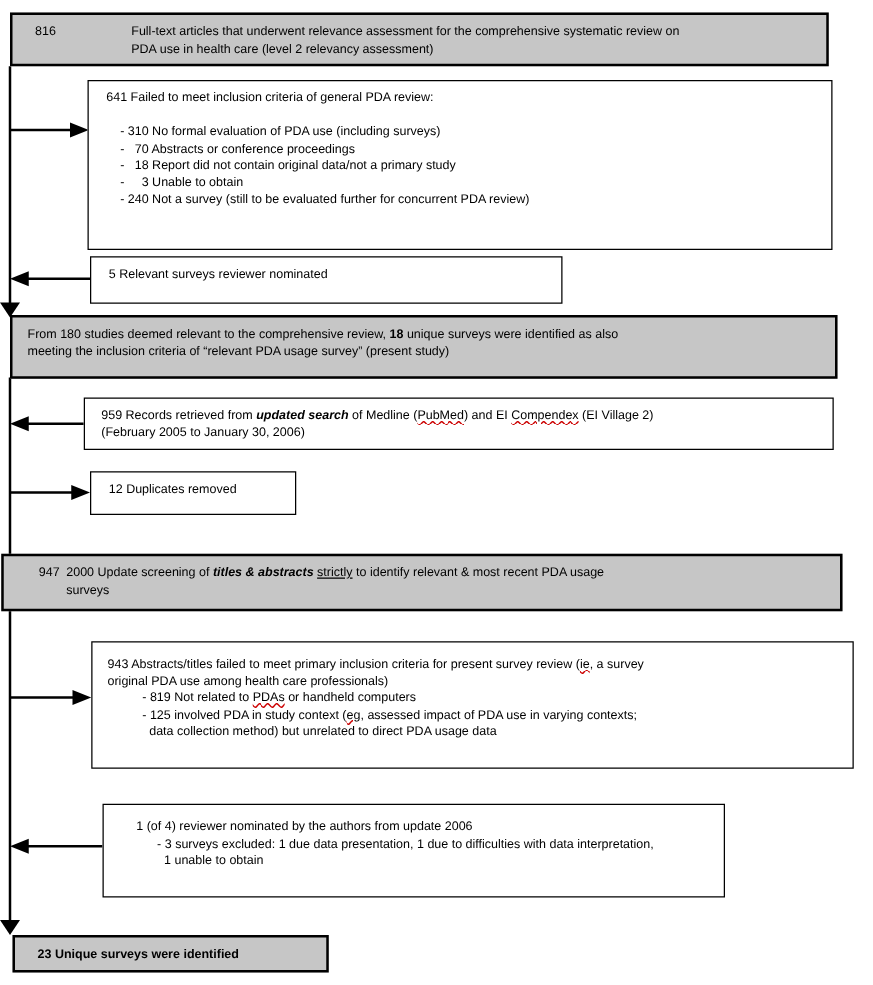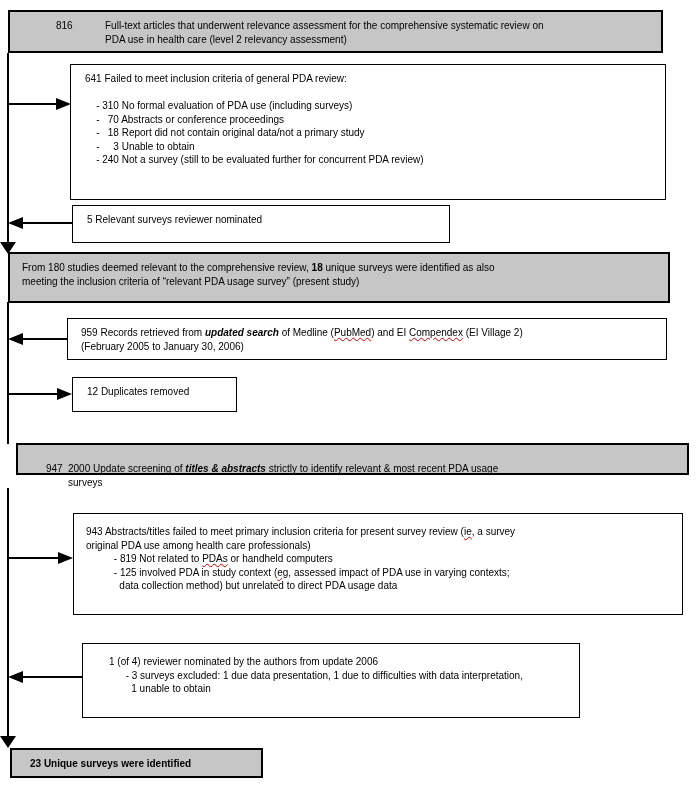--- a/index.html
+++ b/index.html
@@ -22,21 +22,21 @@
     background:#fff;border:1px solid var(--ink);
     padding:7px 12px 0 12px;
   }
   .box.gray{background:var(--gray-fill);border-width:2px;}
   .ln{white-space:pre-wrap;}
   .s-b{font-weight:bold;}
   .s-bi{font-weight:bold;font-style:italic;margin-top:33px;}
   .s-u{text-decoration:underline;}
   .s-sq{text-decoration-line:underline;text-decoration-style:wavy;text-decoration-color:var(--squiggle);text-decoration-thickness:1px;text-underline-offset:1px;}
   .numrow{display:flex;padding:0;}
-  .numcol{flex:0 0 95px;padding-left:46px;box-sizing:border-box;}
+  .numcol{flex:0 0 95px;padding-left:18px;box-sizing:border-box;}
   .numcol.narrow{flex:0 0 50px;padding-left:28px;}
   .txtcol{flex:1 1 auto;}
   .vline{position:absolute;width:2px;background:var(--ink);}
   .hline{position:absolute;height:2px;background:var(--ink);}
   .arrow-right{position:absolute;width:0;height:0;
     border-top:6px solid transparent;border-bottom:6px solid transparent;
     border-left:15px solid var(--ink);}
   .arrow-left{position:absolute;width:0;height:0;
     border-top:6px solid transparent;border-bottom:6px solid transparent;
     border-right:15px solid var(--ink);}
@@ -102,21 +102,21 @@
 
   <div class="box" style="left:67px;top:318px;width:600px;height:42px;padding-left:13px">
       <div class="ln"><span>959 Records retrieved from </span><span class="s-bi">updated search</span><span> of Medline (</span><span class="s-sq">PubMed</span><span>) and EI </span><span class="s-sq">Compendex</span><span> (EI Village 2)</span></div>
       <div class="ln"><span>(February 2005 to January 30, 2006)</span></div>
     </div>
 
   <div class="box" style="left:72px;top:377px;width:165px;height:35px;padding-left:14px">
       <div class="ln"><span>12 Duplicates removed</span></div>
     </div>
 
-  <div class="box gray numrow" style="left:16px;top:443px;width:673px;height:32px;padding-top:17px">
+  <div class="box gray numrow" style="left:1px;top:443px;width:673px;height:46px;padding-top:7px">
     <div class="numcol narrow">947</div>
     <div class="txtcol">
         <div class="ln"><span>2000 Update screening of </span><span class="s-bi">titles &amp; abstracts</span><span> </span><span class="s-u">strictly</span><span> to identify relevant &amp; most recent PDA usage</span></div>
         <div class="ln"><span>surveys</span></div>
       </div>
   </div>
 
   <div class="box" style="left:73px;top:513px;width:610px;height:102px;padding-top:11px">
       <div class="ln"><span>943 Abstracts/titles failed to meet primary inclusion criteria for present survey review (</span><span class="s-sq">ie</span><span>, a survey</span></div>
       <div class="ln"><span>original PDA use among health care professionals)</span></div>

